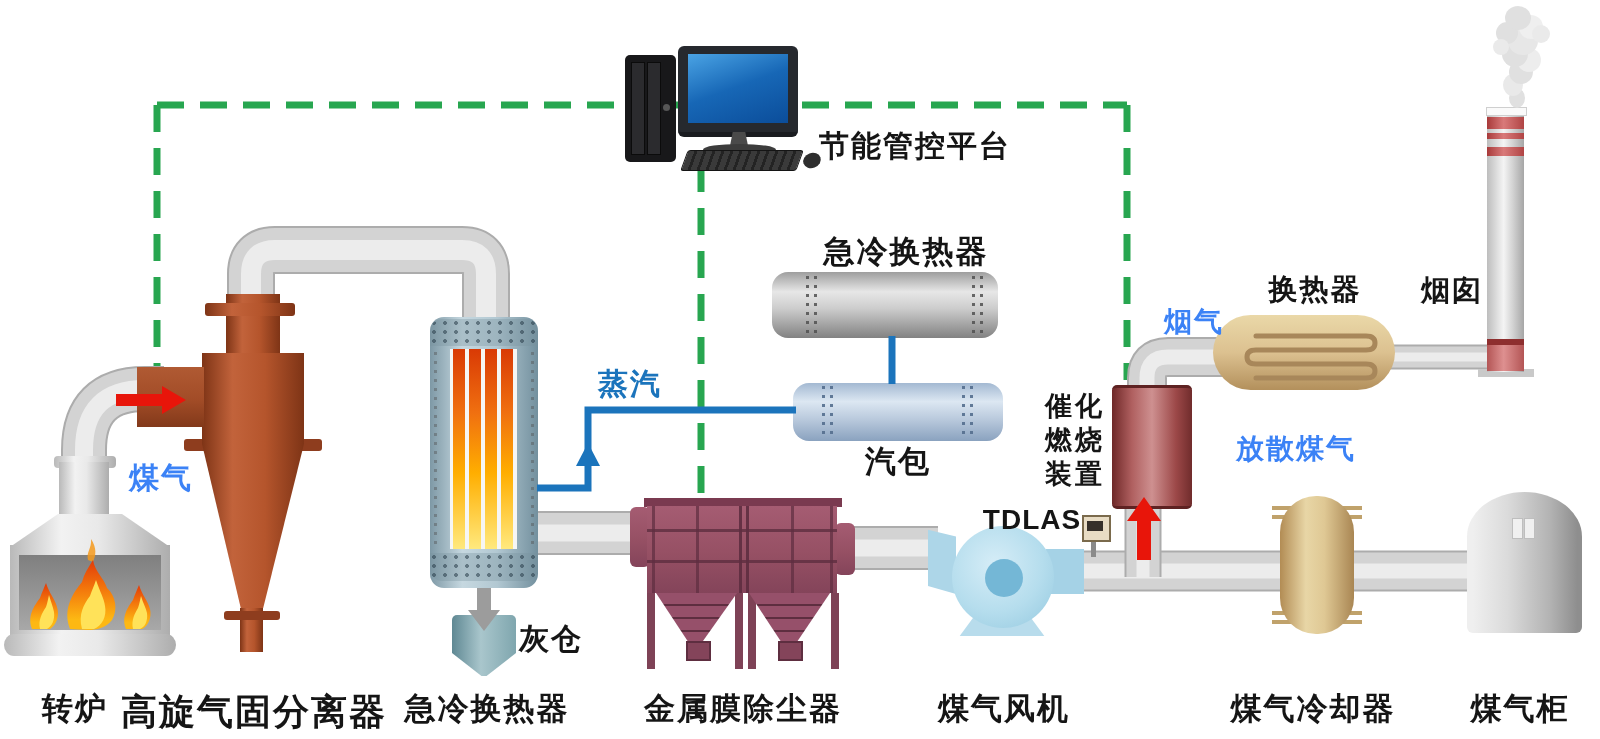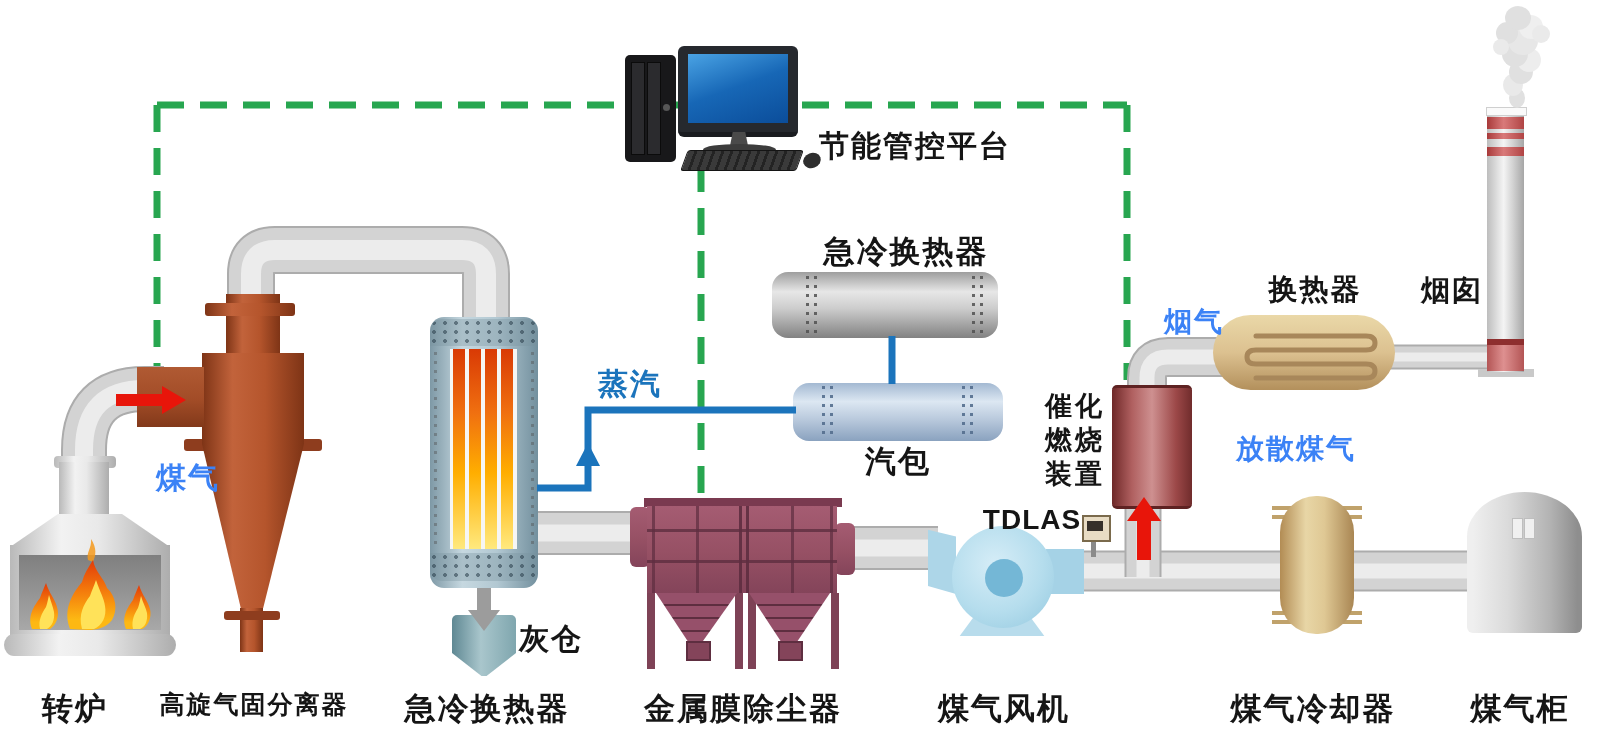--- a/index.html
+++ b/index.html
@@ -246,26 +246,26 @@
   <div class="lbl" style="left:906px;top:231px;font-size:31px;">急冷换热器</div>
   <div class="lbl" style="left:898px;top:441px;font-size:31px;">汽包</div>
   <div class="lbl" style="left:1075px;top:389px;font-size:27px;line-height:34px;white-space:pre-line;text-align:center;letter-spacing:3px;">催化
 燃烧
 装置</div>
   <div class="lbl" style="left:1032px;top:504px;font-size:28px;letter-spacing:1px;">TDLAS</div>
   <div class="lbl" style="left:1315px;top:270px;font-size:29px;">换热器</div>
   <div class="lbl" style="left:1452px;top:271px;font-size:29px;">烟囱</div>
   <div class="lbl" style="left:551px;top:619px;font-size:30px;">灰仓</div>
 
-  <div class="lbl red" style="left:161px;top:458px;font-size:30px;margin-left:27px;">煤气</div>
+  <div class="lbl red" style="left:161px;top:458px;font-size:30px;">煤气</div>
   <div class="lbl blue" style="left:630px;top:364px;font-size:30px;">蒸汽</div>
   <div class="lbl red" style="left:1194px;top:303px;font-size:28px;">烟气</div>
   <div class="lbl red" style="left:1296px;top:430px;font-size:28px;text-align:center;">放散煤气</div>
 
   <div class="lbl" style="left:75px;top:688px;font-size:31px;">转炉</div>
-  <div class="lbl" style="left:254px;top:688px;font-size:25px;">高旋气固分离器</div>
+  <div class="lbl" style="left:254px;top:688px;font-size:36px;">高旋气固分离器</div>
   <div class="lbl" style="left:487px;top:688px;font-size:31px;">急冷换热器</div>
   <div class="lbl" style="left:743px;top:688px;font-size:31px;">金属膜除尘器</div>
   <div class="lbl" style="left:1004px;top:688px;font-size:31px;">煤气风机</div>
   <div class="lbl" style="left:1313px;top:688px;font-size:31px;">煤气冷却器</div>
   <div class="lbl" style="left:1512px;top:688px;font-size:31px;margin-left:8px;">煤气柜</div>
 
 </div>
 
 </body></html>

